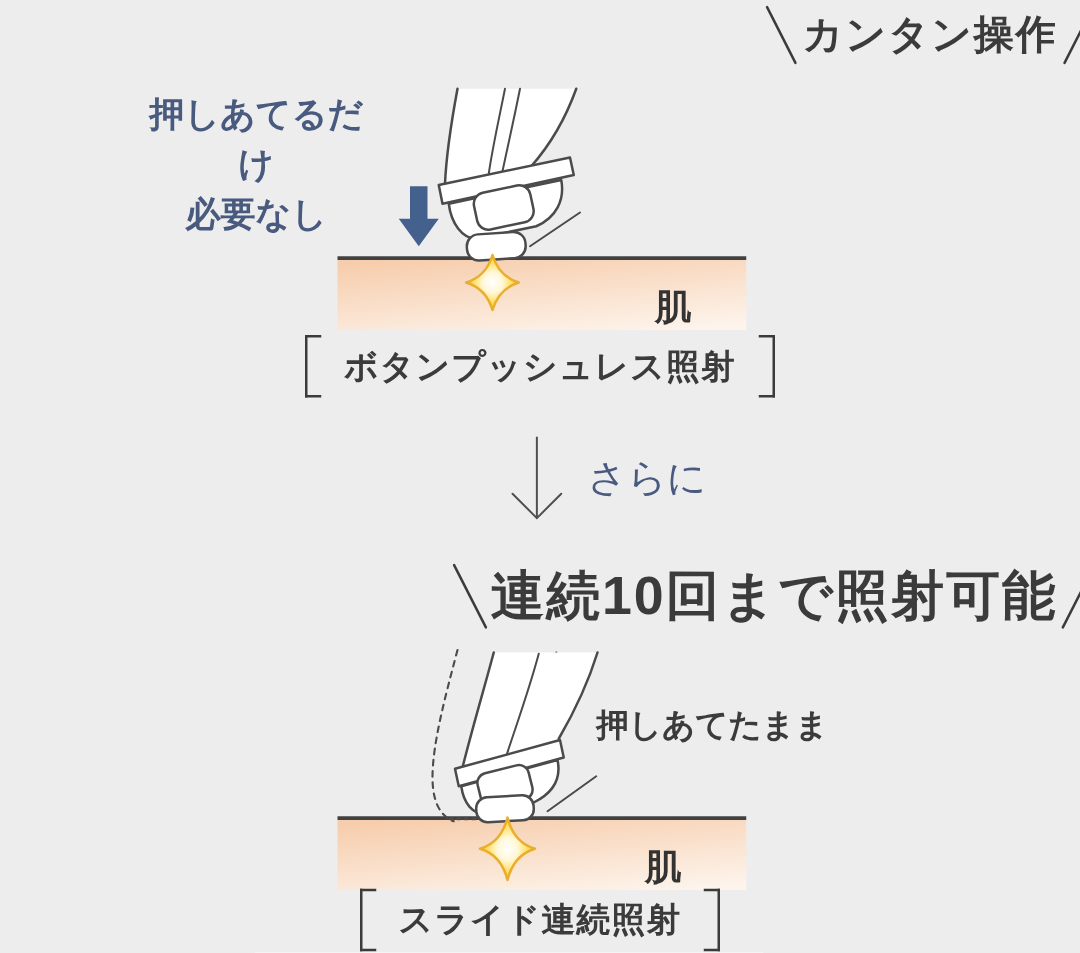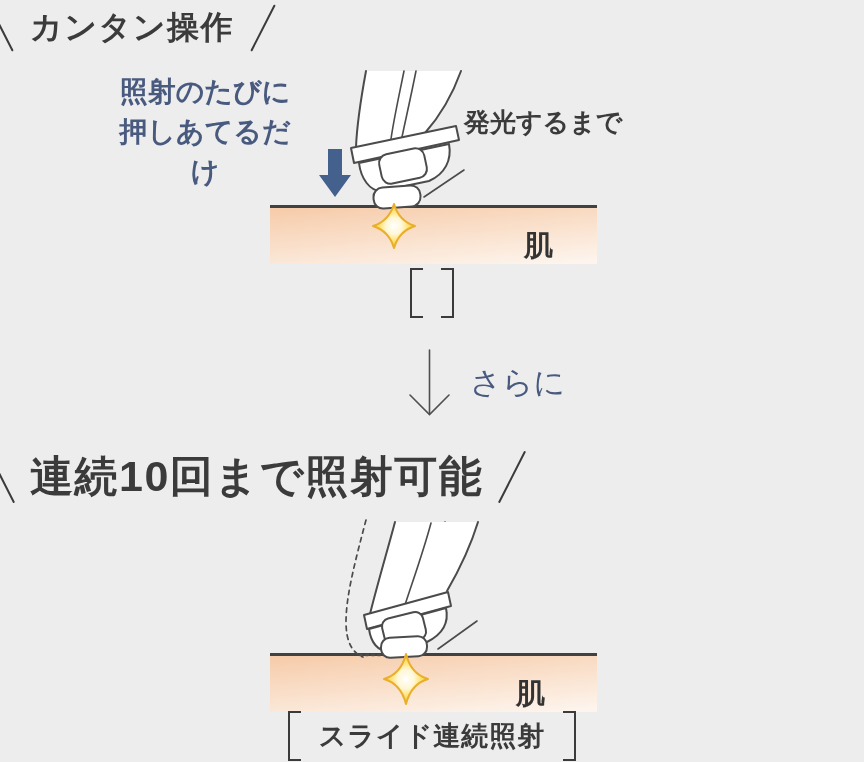--- a/index.html
+++ b/index.html
@@ -7,21 +7,21 @@
     --outline-gray:#4b4b4b; --skin-gradient-top:#f6cba9; --skin-gradient-bottom:#fdf4ec;
     --skin-line:#414141; --sparkle-gold:#f7c93a;
   }
   html,body{margin:0;padding:0}
   .canvas{
     position:relative;width:864px;height:762px;overflow:hidden;
     background:var(--background);color:var(--ink);
     font-family:"Liberation Sans","DejaVu Sans",sans-serif;
   }
   
-  .title-row{position:absolute;left:0;right:0;display:flex;align-items:center;justify-content:flex-start;gap:28px}
+  .title-row{position:absolute;left:16px;right:0;display:flex;align-items:center;justify-content:flex-end;gap:16px}
   .slash{width:2px;background:var(--ink);border-radius:1px;flex:0 0 auto}
   .slash.l{transform:rotate(-27deg)}
   .slash.r{transform:rotate(27deg)}
   .t1 .slash{height:52px}
   .t2 .slash{height:58px}
   h2.title{margin:0;font-weight:bold;letter-spacing:1.5px;color:var(--ink)}
   .t1 h2{font-size:32px}
   .t2 h2{font-size:43px}
   
   .side-note{position:absolute;left:110px;top:72px;width:190px;text-align:center;
@@ -70,22 +70,22 @@
 
   <section>
 
     <div class="title-row t1" style="top:2px">
       <span class="slash l"></span>
       <h2 class="title">カンタン操作</h2>
       <span class="slash r"></span>
     </div>
 
     <div class="side-note">
-      <div>照射のたびに</div>
       <div>押しあてるだけ</div>
+      <div>必要なし</div>
     </div>
 
     <div class="skin skin1">
       <span class="skin-label">肌</span>
     </div>
 
     <svg class="scene sv1" width="864" height="200" viewBox="0 60 864 200">
       <defs>
         <radialGradient id="sg1" cx="50%" cy="50%" r="50%">
           <stop offset="0%" stop-color="#ffffff"></stop>
@@ -108,26 +108,26 @@
       </g>
 
       <path class="press-arrow" d="M328,149 H342 V175 H351 L335,197 L319,175 H328 Z"></path>
 
       <path class="stroke thin" d="M424,197 L464,170"></path>
 
       <path class="sparkle" fill="url(#sg1)" d="M394,204 Q399,221 415,226 Q399,231 394,248 Q389,231 373,226 Q389,221 394,204 Z"></path>
     </svg>
 
     <div class="callout c1">
-      <div>発光するまで</div>
     </div>
 
     <div class="caption cap1">
       <div class="inner">
         <span class="bracket bl"></span>
+        <span class="cap-text">ボタンプッシュレス照射</span>
         <span class="bracket br"></span>
       </div>
     </div>
   </section>
 
   <div>
     <svg class="scene" style="top:348px;left:405px" width="50" height="70" viewBox="0 0 50 70">
       <path class="thin-arrow" d="M24.5,2 V66"></path>
       <path class="thin-arrow" d="M5,47 L24.5,66.5 L44,47"></path>
     </svg>
@@ -172,20 +172,21 @@
         <rect class="outlined" x="383" y="615" width="42" height="28" rx="8" transform="rotate(-14 404 629)"></rect>
         <rect class="outlined" x="381" y="637" width="46" height="20" rx="9" transform="rotate(-3 404 647)"></rect>
       </g>
 
       <path class="stroke thin" d="M438,649 L477,621"></path>
 
       <path class="sparkle" fill="url(#sg2)" d="M406,654 Q411,674 428,679 Q411,684 406,704 Q401,684 384,679 Q401,674 406,654 Z"></path>
     </svg>
 
     <div class="callout c2">
+      <div>押しあてたまま</div>
     </div>
 
     <div class="caption cap2">
       <div class="inner">
         <span class="bracket bl"></span>
         <span class="cap-text">スライド連続照射</span>
         <span class="bracket br"></span>
       </div>
     </div>
   </section>

